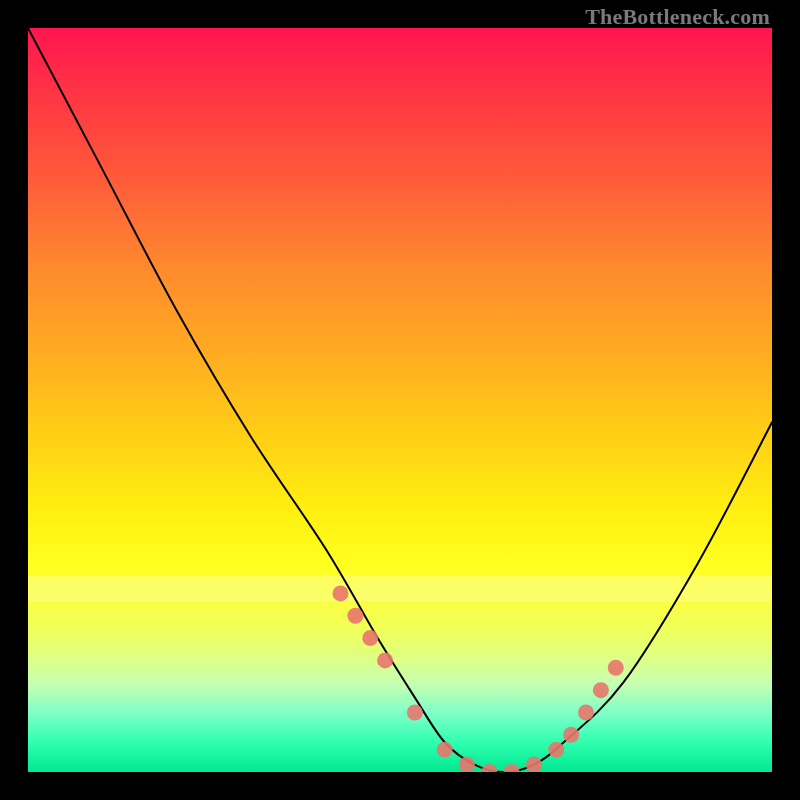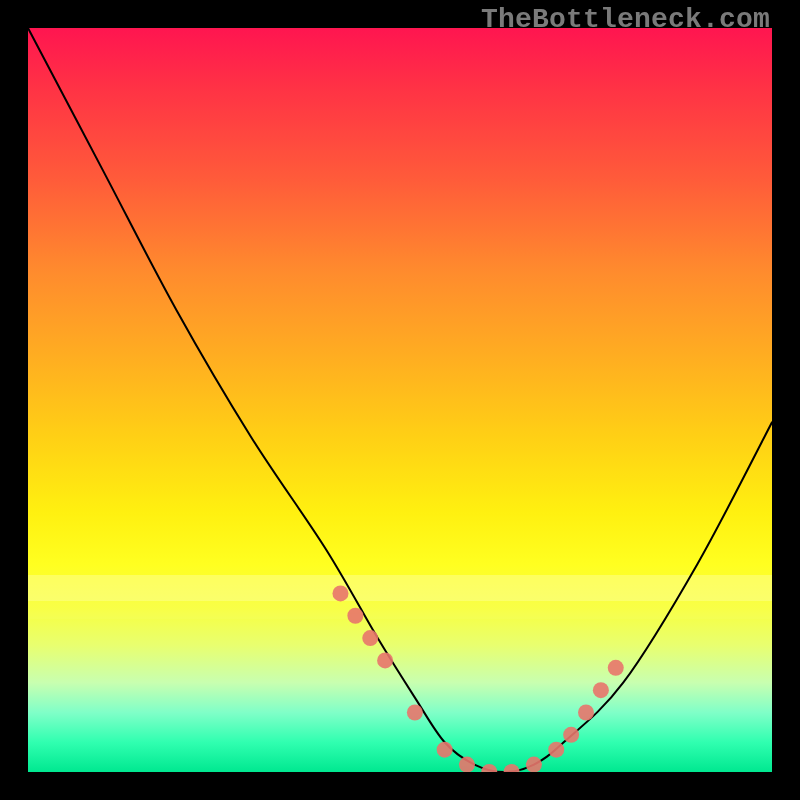--- a/index.html
+++ b/index.html
@@ -47,22 +47,22 @@
   }
   svg.curve {
     position: absolute;
     left: 0; top: 0;
     width: 100%; height: 100%;
   }
   .watermark {
     position: absolute;
     top: 4px;
     right: 30px;
-    font-family: Liberation Mono, monospace;
-    font-size: 28px;
+    font-family: Liberation Serif, serif;
+    font-size: 22px;
     font-weight: 600;
     color: #7a7a7a;
     letter-spacing: 0.2px;
   }
 </style>
 </head>
 <body>
 
 <div class="frame">
   <div class="watermark">TheBottleneck.com</div>

